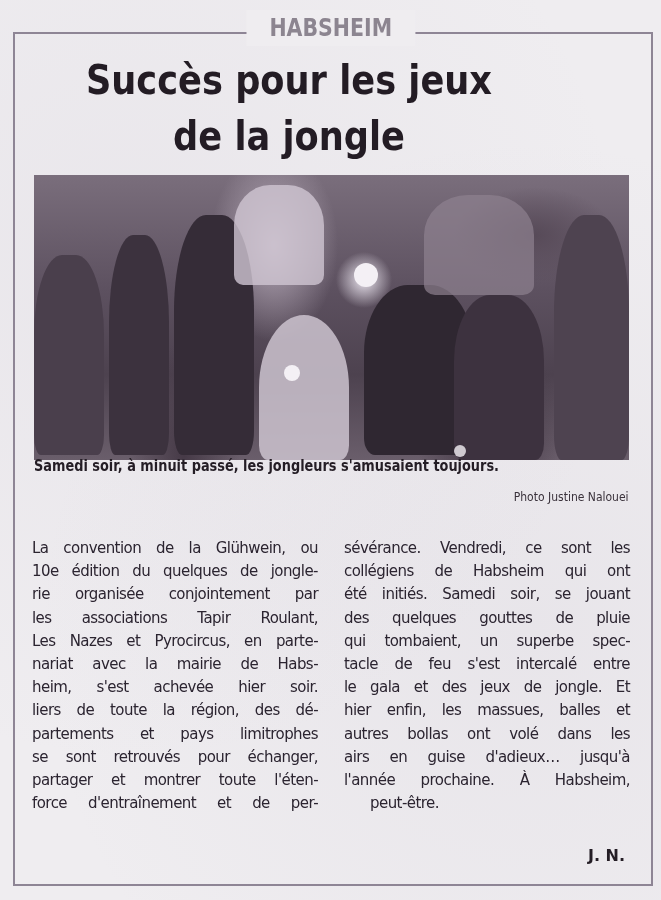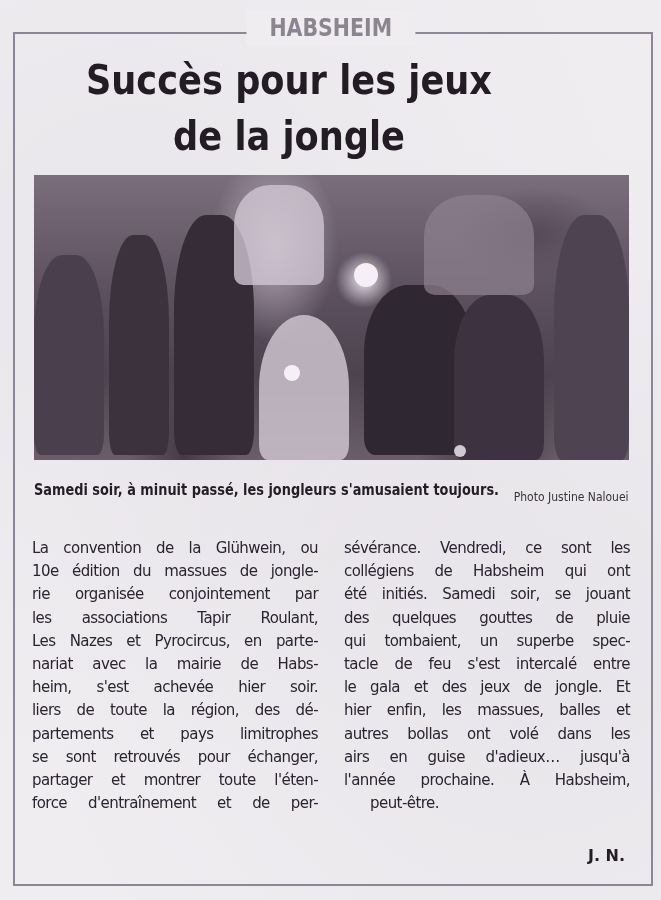--- a/index.html
+++ b/index.html
@@ -93,21 +93,21 @@
       border-radius: 40% 40% 10% 10%;
     }
     .photo .ball {
       position: absolute;
       border-radius: 50%;
       background: #f4f0f5;
     }
     .caption {
       position: absolute;
       left: 34px;
-      top: 478px;
+      top: 454px;
       width: 595px;
       z-index: 2;
       font-family: "DejaVu Sans", sans-serif;
       font-weight: bold;
       font-size: 15px;
       line-height: 24px;
       color: #241d25;
       white-space: nowrap;
     }
     .caption span {
@@ -211,21 +211,21 @@
 <div class="caption">
   <span>Samedi soir, à minuit passé, les jongleurs s'amusaient toujours.</span>
 </div>
 
 <div class="credit">
   <span>Photo Justine Nalouei</span>
 </div>
 
 <div class="column left">
   <div class="line"><span>La convention de la Glühwein, ou</span></div>
-  <div class="line"><span>10e édition du massues de jongle-</span></div>
+  <div class="line"><span>10e édition du quelques de jongle-</span></div>
   <div class="line"><span>rie organisée conjointement par</span></div>
   <div class="line"><span>les associations Tapir Roulant,</span></div>
   <div class="line"><span>Les Nazes et Pyrocircus, en parte-</span></div>
   <div class="line"><span>nariat avec la mairie de Habs-</span></div>
   <div class="line"><span>heim, s'est achevée hier soir.</span></div>
   <div class="line"><span>liers de toute la région, des dé-</span></div>
   <div class="line"><span>partements et pays limitrophes</span></div>
   <div class="line"><span>se sont retrouvés pour échanger,</span></div>
   <div class="line"><span>partager et montrer toute l'éten-</span></div>
   <div class="line"><span>force d'entraînement et de per-</span></div>

